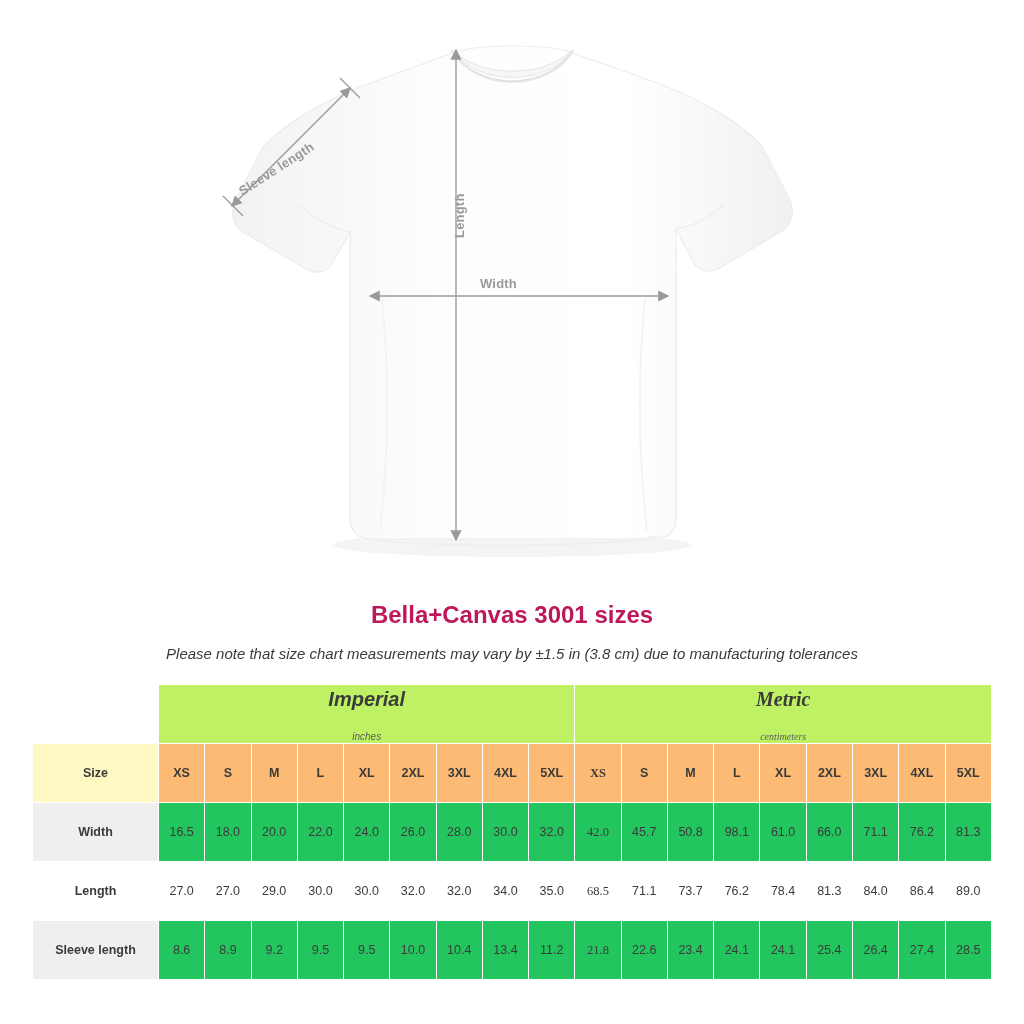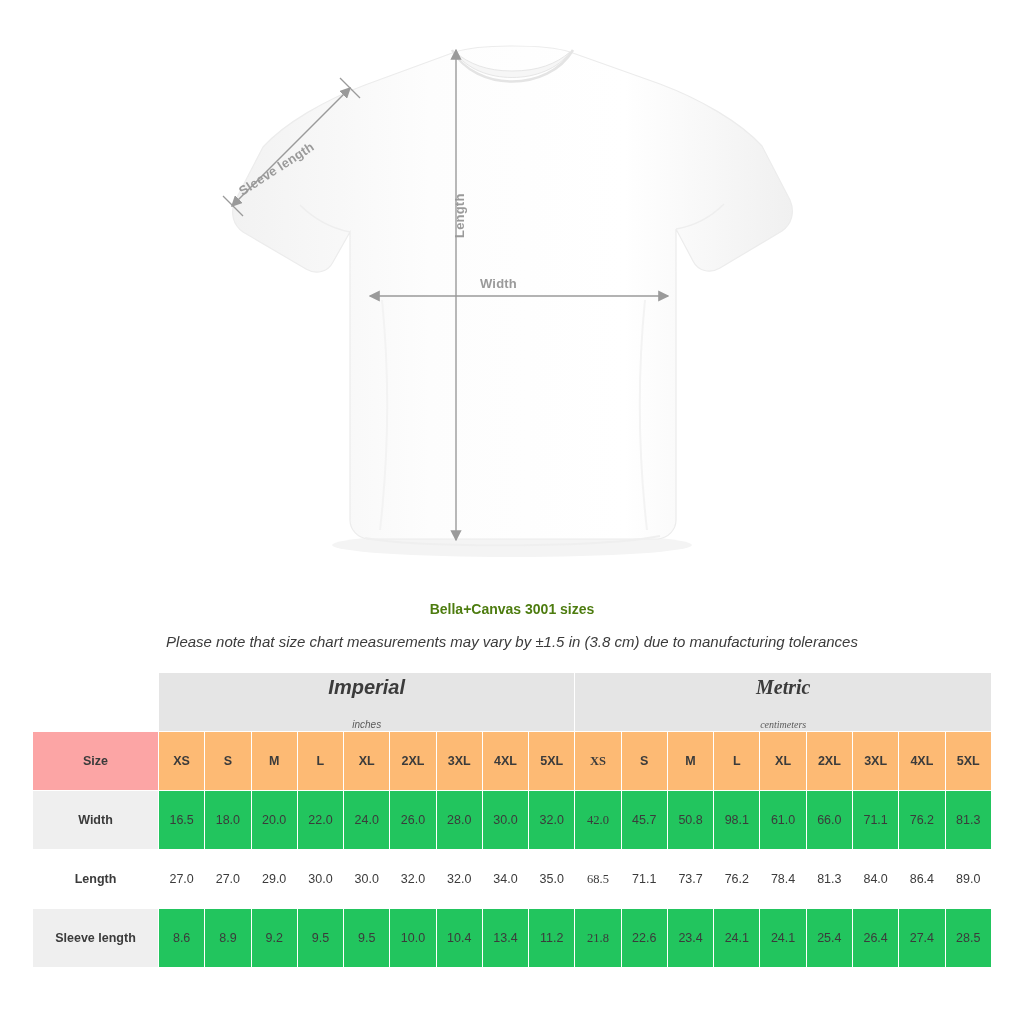--- a/index.html
+++ b/index.html
@@ -47,23 +47,23 @@
     transform: rotate(-33deg);
     transform-origin: left top;
   }
 
   
   .title-block {
     text-align: center;
     margin-top: 26px;
   }
   .chart-title {
-    font-size: 14px;
-    font-weight: bold;
-    color: #4d7c0f;
+    font-size: 24px;
+    font-weight: bold;
+    color: #be185d;
     margin: 16px;
   }
   .chart-note {
     font-size: 15px;
     font-style: italic;
     color: #3b3b3b;
     margin: 12px 0 0 0;
   }
 
   
@@ -79,21 +79,21 @@
   table.size-table td, table.size-table th {
     border: 1px solid #ffffff;
     text-align: center;
     font-size: 12.5px;
     color: #3b3b3b;
     padding: 0;
     height: 59px;
   }
   
   .sys-cell {
-    background: #e5e5e5;
+    background: #bef264;
     font-style: italic;
     color: #4a4a4a;
     height: 72px;
   }
   .sys-name {
     font-size: 20px;
     font-weight: bold;
     font-style: italic;
     display: block;
     line-height: 1.2;
@@ -111,21 +111,21 @@
   }
   
   .hdr-row td {
     background: #fdba74;
     font-weight: bold;
     font-size: 13px;
     color: #333333;
     height: 56px;
   }
   .hdr-row td.rowlabel {
-    background: #fca5a5;
+    background: #fef9c3;
   }
   
   .row-label {
     font-weight: bold;
     font-size: 13px;
     color: #333333;
     background: #ffffff;
   }
   tr.shade td { background: #22c55e; }
   tr.plain td { background: #ffffff; }

